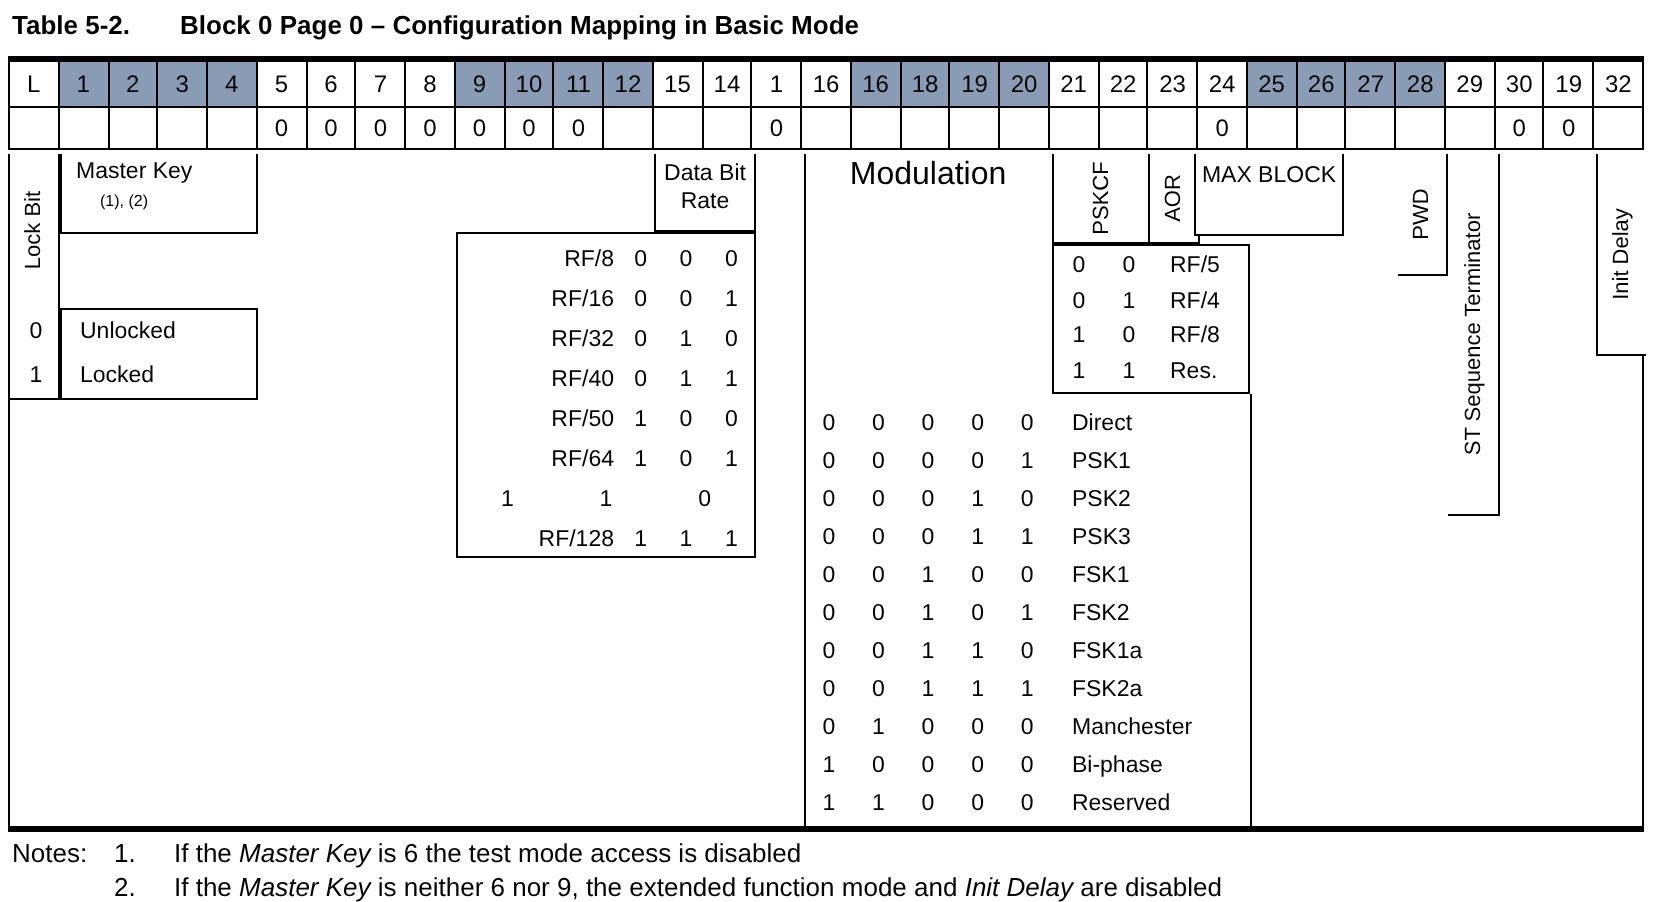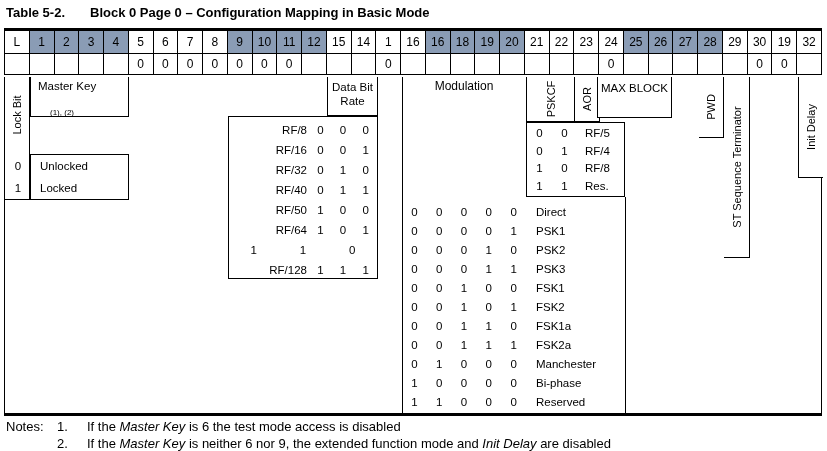--- a/index.html
+++ b/index.html
@@ -44,34 +44,34 @@
     transform: translate(-50%,-50%) rotate(180deg);
     writing-mode: vertical-rl; white-space:nowrap; font-size:11px;
   }
   .vtext.vtop { top:38px; }
 
   .fieldlabel { font-size:11.5px; }
 
   
   .lockbox { left:0; top:0; width:25px; height:123px; border-left:none; }
   .masterkey { left:25px; top:0; width:99px; height:40px; padding:3px 0 0 7px; font-size:11.5px; }
-  .mk-note { display:block; font-size:8px; margin-top:16px;padding-left:12px; }
+  .mk-note { display:block; font-size:8px; margin-top:4px;padding-left:12px; }
   .locklegend { left:25px; top:77px; width:99px; height:46px; }
   .lock-row { position:relative; height:22px; line-height:22px; font-size:11.5px; padding-left:9px; }
   .lock-bitval { position:absolute; left:-23px; top:0; width:20px; text-align:center; }
 
   
   .dbr-header { left:322px; top:0; width:51px; height:39px; text-align:center; padding-top:4px; font-size:11.5px; line-height:1.2; }
   .dbr-legend { left:223px; top:39px; width:150px; height:163px; padding-top:3px; }
   .dbr-row { display:flex; height:20px; line-height:20px; font-size:11.5px; }
   .dbr-label { width:80px; text-align:right; padding-right:2px; }
   .code { flex:1; text-align:center; }
 
   
-  .mod-label { position:absolute; left:397px; top:2px; width:124px; text-align:center; font-size:12px; }
+  .mod-label { position:absolute; left:397px; top:2px; width:124px; text-align:center; font-size:16px; }
   .mod-left-line { left:397px; top:0; width:1px; height:336px; }
   .mod-right-line { left:620px; top:120px; width:1px; height:216px; }
   .mod-rows { position:absolute; left:397px; top:126px; width:265px; }
   .mod-row { display:flex; height:19px; line-height:19px; font-size:11.5px; }
   .mod-row .code { flex:0 0 24.8px; }
   .mod-name { padding-left:10px; white-space:nowrap; }
 
   
   .pskcf-box { left:521px; top:0; width:49px; height:45px; }
   .aor-box { left:570px; top:0; width:25px; height:45px; }

